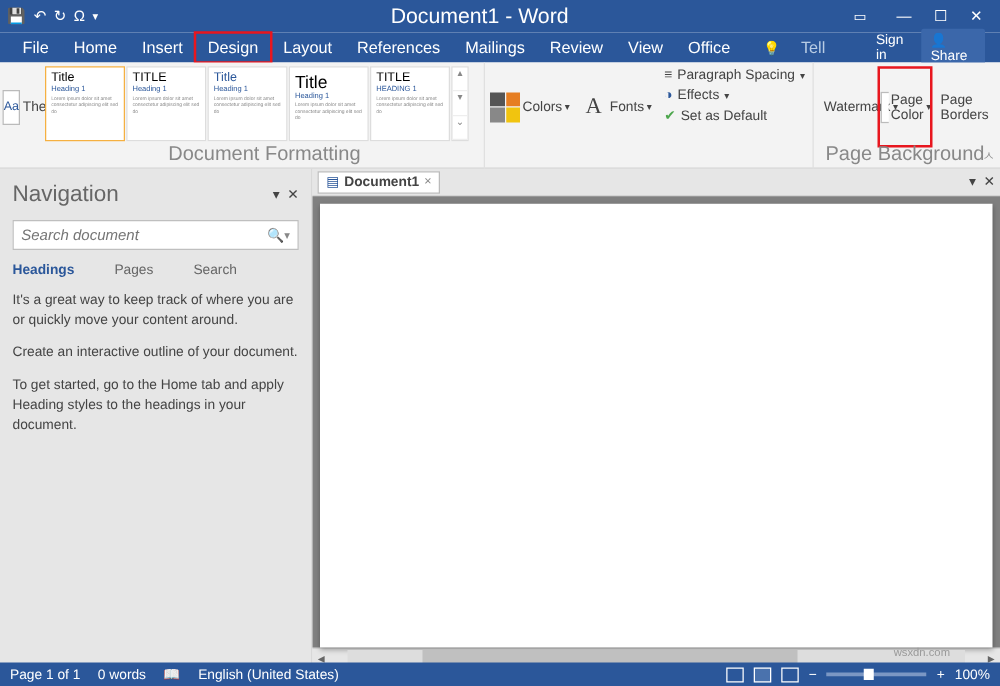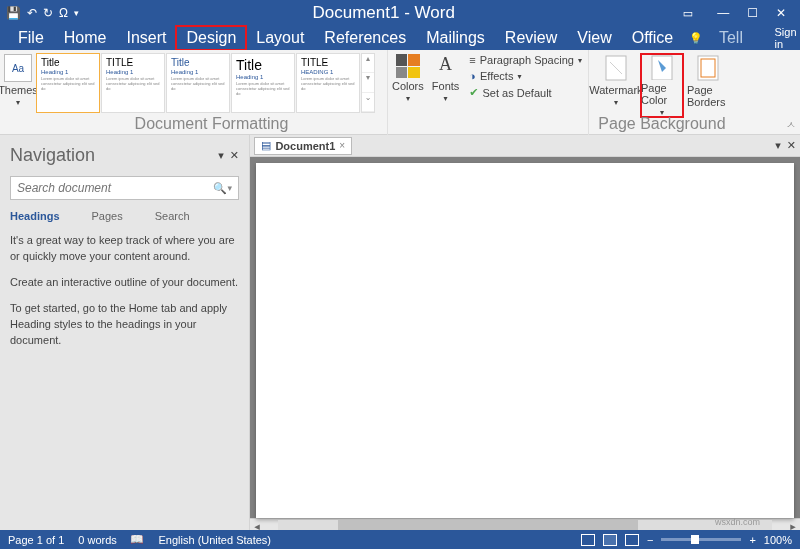--- a/index.html
+++ b/index.html
@@ -3,42 +3,42 @@
 <meta charset="utf-8">
 <style>
 *{box-sizing:border-box;margin:0;padding:0;font-family:"Segoe UI",Arial,sans-serif;font-size:11px;color:#444;user-select:none}
 body{width:800px;height:549px;background:#fff;overflow:hidden;position:relative}
 .titlebar{height:26px;background:#2b579a;display:flex;align-items:center;color:#fff}
 .qat{display:flex;align-items:center;gap:6px;padding:0 6px}
 .qat span,.win-ctrl span{color:#fff;font-size:12px;cursor:default}
 .title{flex:1;text-align:center;color:#fff;font-size:17px}
 .win-ctrl{display:flex;gap:18px;padding:0 14px}
 .tabs{height:24px;background:#2b579a;display:flex;align-items:center;padding:0 8px;gap:0}
-.tab{padding:0 10px;height:24px;line-height:24px;color:#fff;font-size:16px;cursor:default}
+.tab{padding:0 10px;height:24px;line-height:24px;color:#fff;font-size:13px;cursor:default}
 .tab.hl{outline:2px solid #e8161e;outline-offset:-1px}
 .tellme{color:#b8cce4;margin-left:6px}
 .signin{margin-left:auto;color:#fff;padding:0 10px}
 .share{background:#3b67aa;padding:3px 8px;color:#fff;border-radius:2px;margin-right:4px}
 .ribbon{height:85px;background:#f3f3f3;border-bottom:1px solid #d4d4d4;display:flex;position:relative}
 .themes-btn{width:36px;padding:4px 2px;text-align:center;display:flex;flex-direction:column;align-items:center;gap:2px}
 .themes-ico{width:28px;height:28px;border:1px solid #bbb;background:#fff;font-size:10px;display:flex;align-items:center;justify-content:center;color:#2b579a}
 .gallery{display:flex;gap:0;padding:3px 0;height:66px}
 .style-card{width:64px;height:60px;border:1px solid #ddd;background:#fff;margin-right:1px;padding:3px 4px;overflow:hidden;cursor:default}
 .style-card .t{font-size:10px;font-weight:400;color:#000;margin-bottom:1px;white-space:nowrap}
 .style-card .h{font-size:6px;color:#2b579a;margin-bottom:1px}
 .style-card .b{font-size:4px;color:#888;line-height:5px;overflow:hidden}
 .gallery-scroll{width:14px;height:60px;margin-top:3px;border:1px solid #ddd;background:#fff;display:flex;flex-direction:column}
 .gallery-scroll div{flex:1;text-align:center;font-size:8px;color:#888;border-bottom:1px solid #eee}
 .colors-sw{width:24px;height:24px;display:grid;grid-template-columns:1fr 1fr;gap:1px}
 .colors-sw div{background:#555}
 .colors-sw div:nth-child(2){background:#e67e22}
 .colors-sw div:nth-child(3){background:#888}
 .colors-sw div:nth-child(4){background:#f1c40f}
 .fonts-ico{width:22px;height:24px;font-size:18px;text-align:center;font-family:serif}
-.btn-col{display:flex;flex-direction:column;align-items:center;gap:2px;font-size:10px;cursor:default}
+.btn-col{display:flex;flex-direction:row;align-items:center;gap:2px;font-size:10px;cursor:default}
 .opts{display:flex;flex-direction:column;gap:4px;padding:4px 6px;font-size:11px}
 .opts div{display:flex;align-items:center;gap:4px}
 .pgbg{display:flex;gap:4px;padding:4px 6px}
 .pgbg .btn-col{width:42px}
 .hl-box{outline:2px solid #e8161e;outline-offset:-1px}
 .groupname{position:absolute;bottom:2px;font-size:16px;color:#888;left:50%;transform:translateX(-50%);white-space:nowrap}
 .grp{position:relative;border-right:1px solid #e0e0e0;height:85px;display:flex;padding-bottom:14px}
 .collapse{position:absolute;right:4px;bottom:2px;font-size:10px;color:#888}
 .workspace{display:flex;height:399px}
 .navpane{width:250px;background:#e6e6e6;border-right:1px solid #d4d4d4;padding:10px 10px;display:flex;flex-direction:column;gap:10px}

